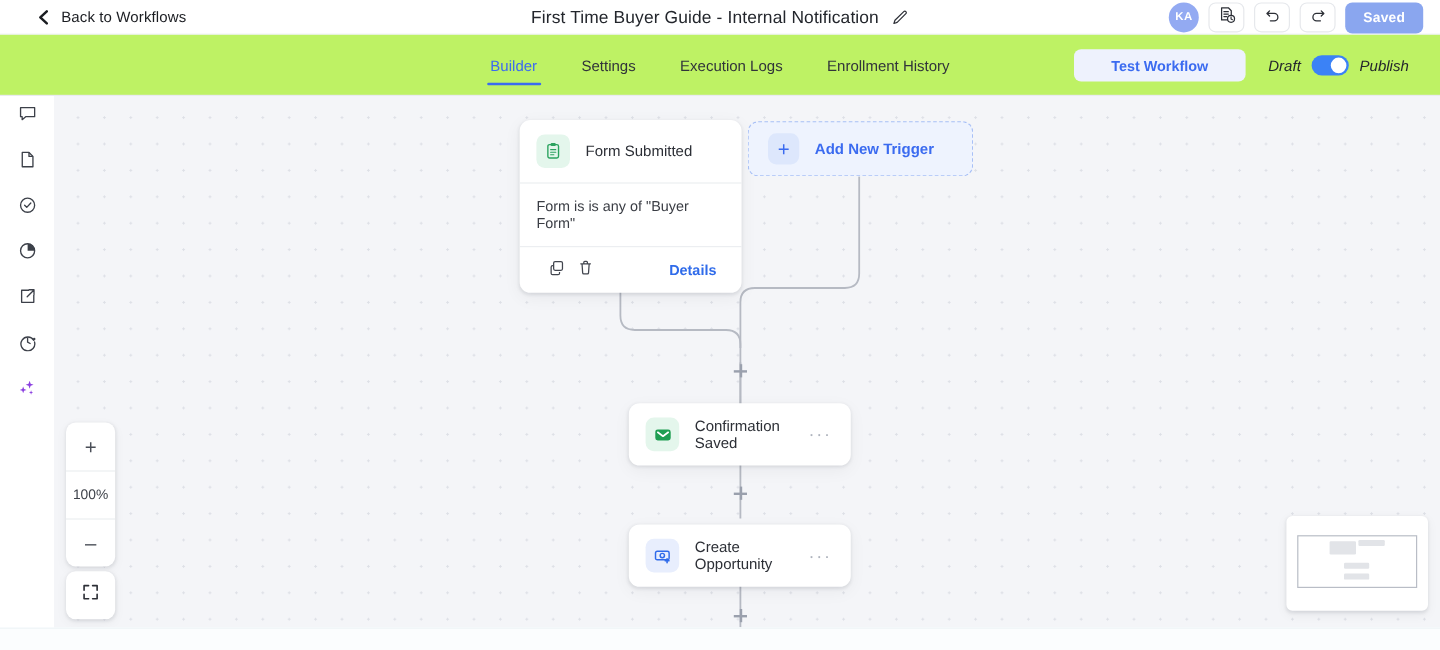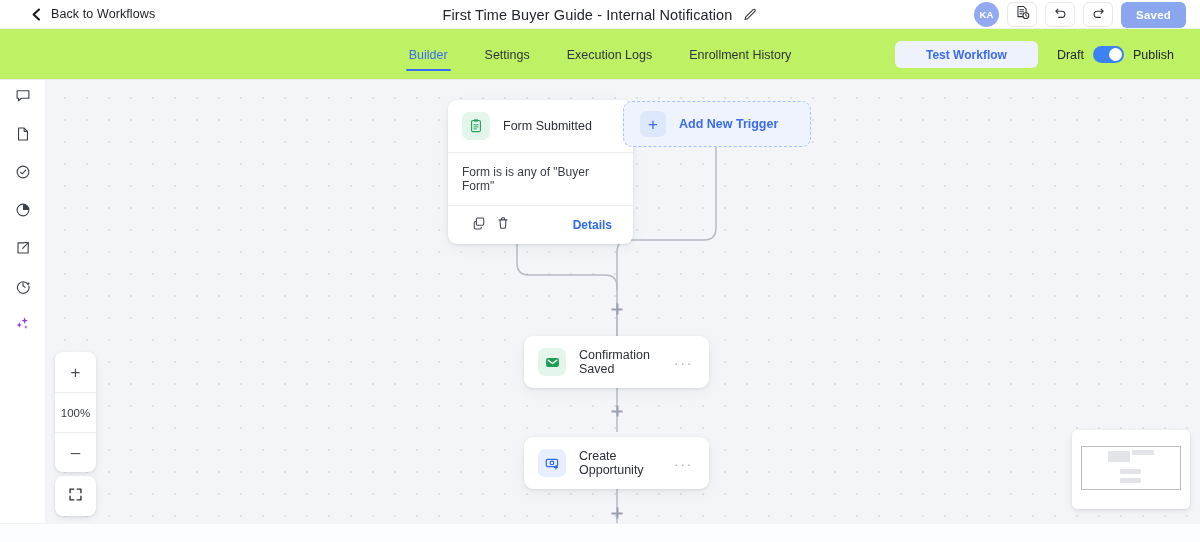--- a/index.html
+++ b/index.html
@@ -77,21 +77,21 @@
   .nav-right {
     position: absolute; right: 26px; top: 0; height: 51px;
     display: flex; align-items: center; gap: 19px;
   }
   .test-wf-btn {
     height: 27px; padding: 0 31px; border-radius: 6px;
     background: #eef2fd; color: #3b6bf0; border: none;
     font-size: 12px; font-weight: 700; cursor: pointer; font-family: inherit;
     display: flex; align-items: center;
   }
-  .publish-group { display: flex; align-items: center; gap: 9px; }
+  .publish-group { display: flex; align-items: center; gap: 9px; font-style: italic; }
   .pg-label { font-size: 12.5px; color: #23262c; }
   .toggle {
     width: 31px; height: 17px; border-radius: 10px;
     background: #3b82f6; position: relative; cursor: pointer;
   }
   .toggle .knob {
     position: absolute; right: 2px; top: 2px;
     width: 13px; height: 13px; border-radius: 50%; background: #fff;
   }
 
@@ -356,21 +356,21 @@
 
     <path d="M572 307 L572 352" fill="none" stroke="#b6bac3" stroke-width="1.5"></path>
 
     <path d="M572 407 L572 443" fill="none" stroke="#b6bac3" stroke-width="1.5"></path>
   </svg>
 
   <div class="plus-handle" style="left:572px; top:229px;"></div>
   <div class="plus-handle" style="left:572px; top:331px;"></div>
   <div class="plus-handle" style="left:572px; top:433px;"></div>
 
-  <div class="node" style="left:403px; top:20px; width:185px;">
+  <div class="node" style="left:388px; top:20px; width:185px;">
     <div class="node-head">
       <div class="node-ico ico-green">
         <svg width="16" height="16" viewBox="0 0 18 18">
           <rect x="4" y="2.8" width="10" height="12.6" rx="1.6" fill="none" stroke="#2ba35f" stroke-width="1.3"></rect>
           <rect x="6.6" y="1.4" width="4.8" height="2.8" rx="1" fill="#2ba35f"></rect>
           <path d="M6.6 7.6h4.8M6.6 10h4.8M6.6 12.3h3" stroke="#2ba35f" stroke-width="1.1" stroke-linecap="round"></path>
         </svg>
       </div>
       <span class="node-title">Form Submitted</span>
     </div>

